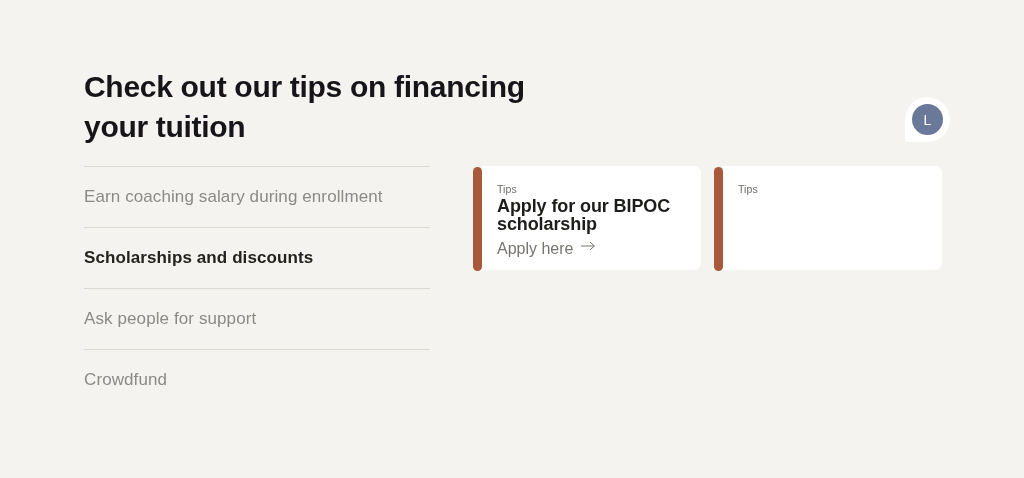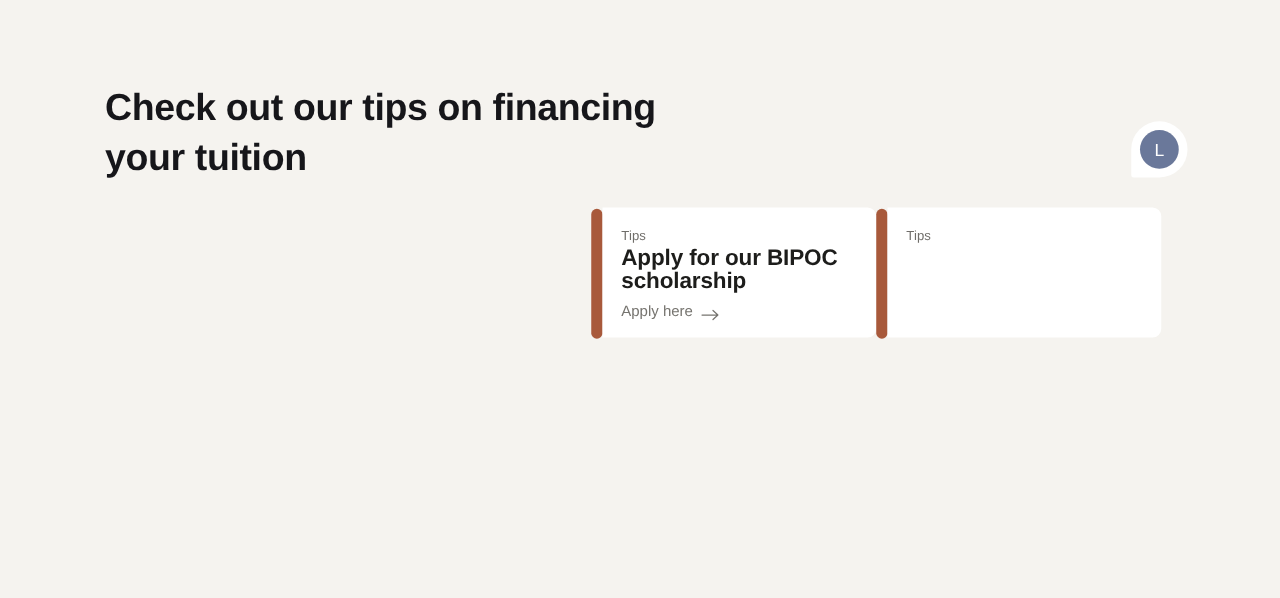--- a/index.html
+++ b/index.html
@@ -61,21 +61,21 @@
     color: #24241f;
     font-weight: bold;
   }
 
   
   .card-row {
     position: absolute;
     left: 473px;
     top: 166px;
     display: flex;
-    gap: 0;
+    gap: 13px;
   }
   .tip-card {
     position: relative;
     width: 228px;
     height: 104px;
     display: flex;
     cursor: pointer;
   }
   .card-accent {
     position: absolute;
@@ -106,24 +106,24 @@
   .card-title {
     font-size: 18px;
     font-weight: bold;
     color: #1d1d1b;
     line-height: 18px;
     margin-top: 1px;
     letter-spacing: -0.1px;
   }
   .card-link {
     display: flex;
-    align-items: flex-end;
+    align-items: flex-start;
     gap: 7px;
     margin-top: 8px;
-    font-size: 12px;
+    font-size: 16px;
     color: #76746f;
     line-height: 16px;
   }
   .arrow-icon {
     display: inline-block;
     width: 15px;
     height: 10px;
     flex: 0 0 auto;
   }
   .arrow-icon svg {
@@ -158,20 +158,34 @@
     letter-spacing: 0.2px;
   }
 </style>
 </head>
 <body>
 
 <div class="page">
 
   <h1 class="page-title">Check out our tips on financing your tuition</h1>
 
+  <div class="topic-list">
+    <div class="topic-item">
+      <span class="topic-label">Earn coaching salary during enrollment</span>
+    </div>
+    <div class="topic-item is-selected">
+      <span class="topic-label">Scholarships and discounts</span>
+    </div>
+    <div class="topic-item">
+      <span class="topic-label">Ask people for support</span>
+    </div>
+    <div class="topic-item">
+      <span class="topic-label">Crowdfund</span>
+    </div>
+  </div>
 
   <div class="card-row">
 
     <div class="tip-card">
       <span class="card-accent"></span>
       <div class="card-body">
         <div class="card-eyebrow">Tips</div>
         <div class="card-title">Apply for our BIPOC scholarship</div>
         <div class="card-link">
           <span>Apply here</span>

